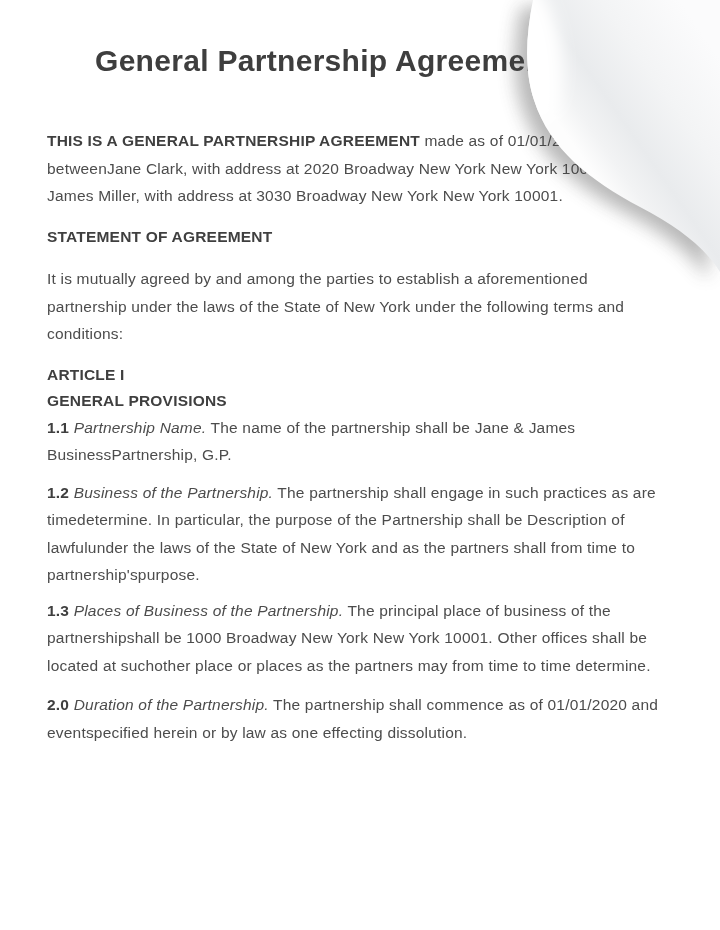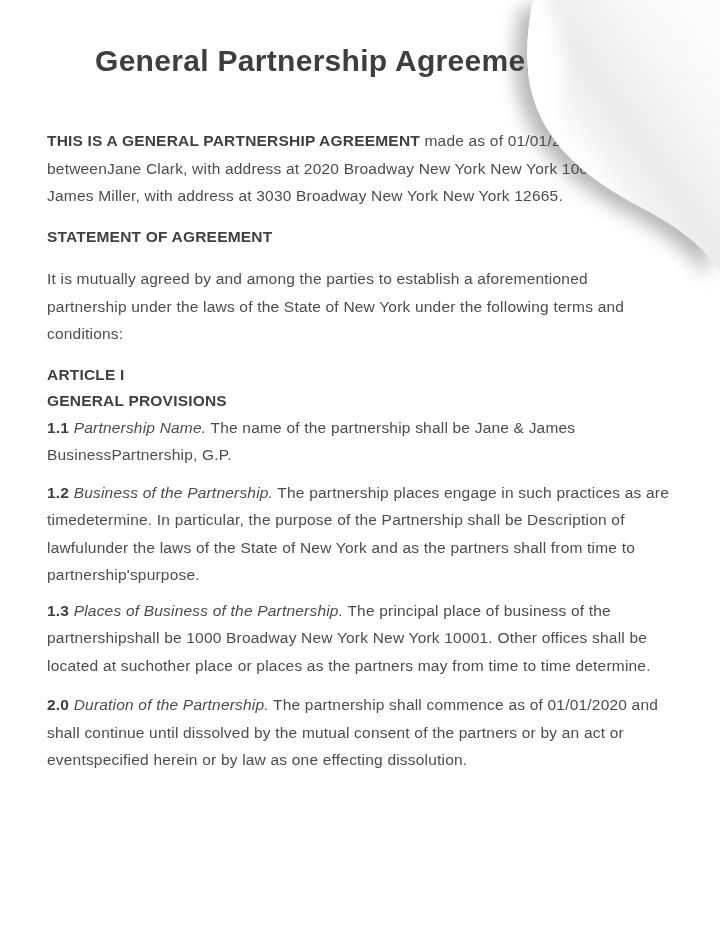--- a/index.html
+++ b/index.html
@@ -57,21 +57,21 @@
 
 <div class="page">
 
   <h1 class="doc-title">General Partnership Agreement</h1>
 
   <div class="content">
 
     <p class="p-intro">
       <span class="line"><b>THIS IS A GENERAL PARTNERSHIP AGREEMENT</b><span> made as of 01/01/2020</span></span>
       <span class="line">betweenJane Clark, with address at 2020 Broadway New York New York 10001 and</span>
-      <span class="line">James Miller, with address at 3030 Broadway New York New York 12665.</span>
+      <span class="line">James Miller, with address at 3030 Broadway New York New York 10001.</span>
     </p>
 
     <p class="center hd hd-statement">STATEMENT OF AGREEMENT</p>
 
     <p class="p-statement">
       <span class="line">It is mutually agreed by and among the parties to establish a aforementioned</span>
       <span class="line">partnership under the laws of the State of New York under the following terms and</span>
       <span class="line">conditions:</span>
     </p>
 
@@ -79,35 +79,34 @@
       <span class="line">ARTICLE I</span>
       <span class="line">GENERAL PROVISIONS</span>
     </p>
 
     <p class="s11">
       <span class="line"><b>1.1</b><i> Partnership Name.</i><span> The name of the partnership shall be Jane &amp; James</span></span>
       <span class="line">BusinessPartnership, G.P.</span>
     </p>
 
     <p class="s12">
-      <span class="line"><b>1.2</b><i> Business of the Partnership.</i><span> The partnership places engage in such practices as are</span></span>
+      <span class="line"><b>1.2</b><i> Business of the Partnership.</i><span> The partnership shall engage in such practices as are</span></span>
       <span class="line">timedetermine. In particular, the purpose of the Partnership shall be Description of</span>
       <span class="line">lawfulunder the laws of the State of New York and as the partners shall from time to</span>
       <span class="line">partnership'spurpose.</span>
     </p>
 
     <p class="s13">
       <span class="line"><b>1.3</b><i> Places of Business of the Partnership.</i><span> The principal place of business of the</span></span>
       <span class="line">partnershipshall be 1000 Broadway New York New York 10001. Other offices shall be</span>
       <span class="line">located at suchother place or places as the partners may from time to time determine.</span>
     </p>
 
     <p class="s14">
       <span class="line"><b>2.0</b><i> Duration of the Partnership.</i><span> The partnership shall commence as of 01/01/2020 and</span></span>
-      <span class="line">shall continue until dissolved by the mutual consent of the partners or by an act or</span>
       <span class="line">eventspecified herein or by law as one effecting dissolution.</span>
     </p>
 
   </div>
 
   <svg class="curl" viewBox="0 0 300 340" xmlns="http://www.w3.org/2000/svg">
     <defs>
       <linearGradient id="flapGrad" gradientUnits="userSpaceOnUse" x1="150" y1="140" x2="289" y2="43">
         <stop offset="0" stop-color="#fdfdfd"></stop>
         <stop offset="0.14" stop-color="#f2f3f4"></stop>

